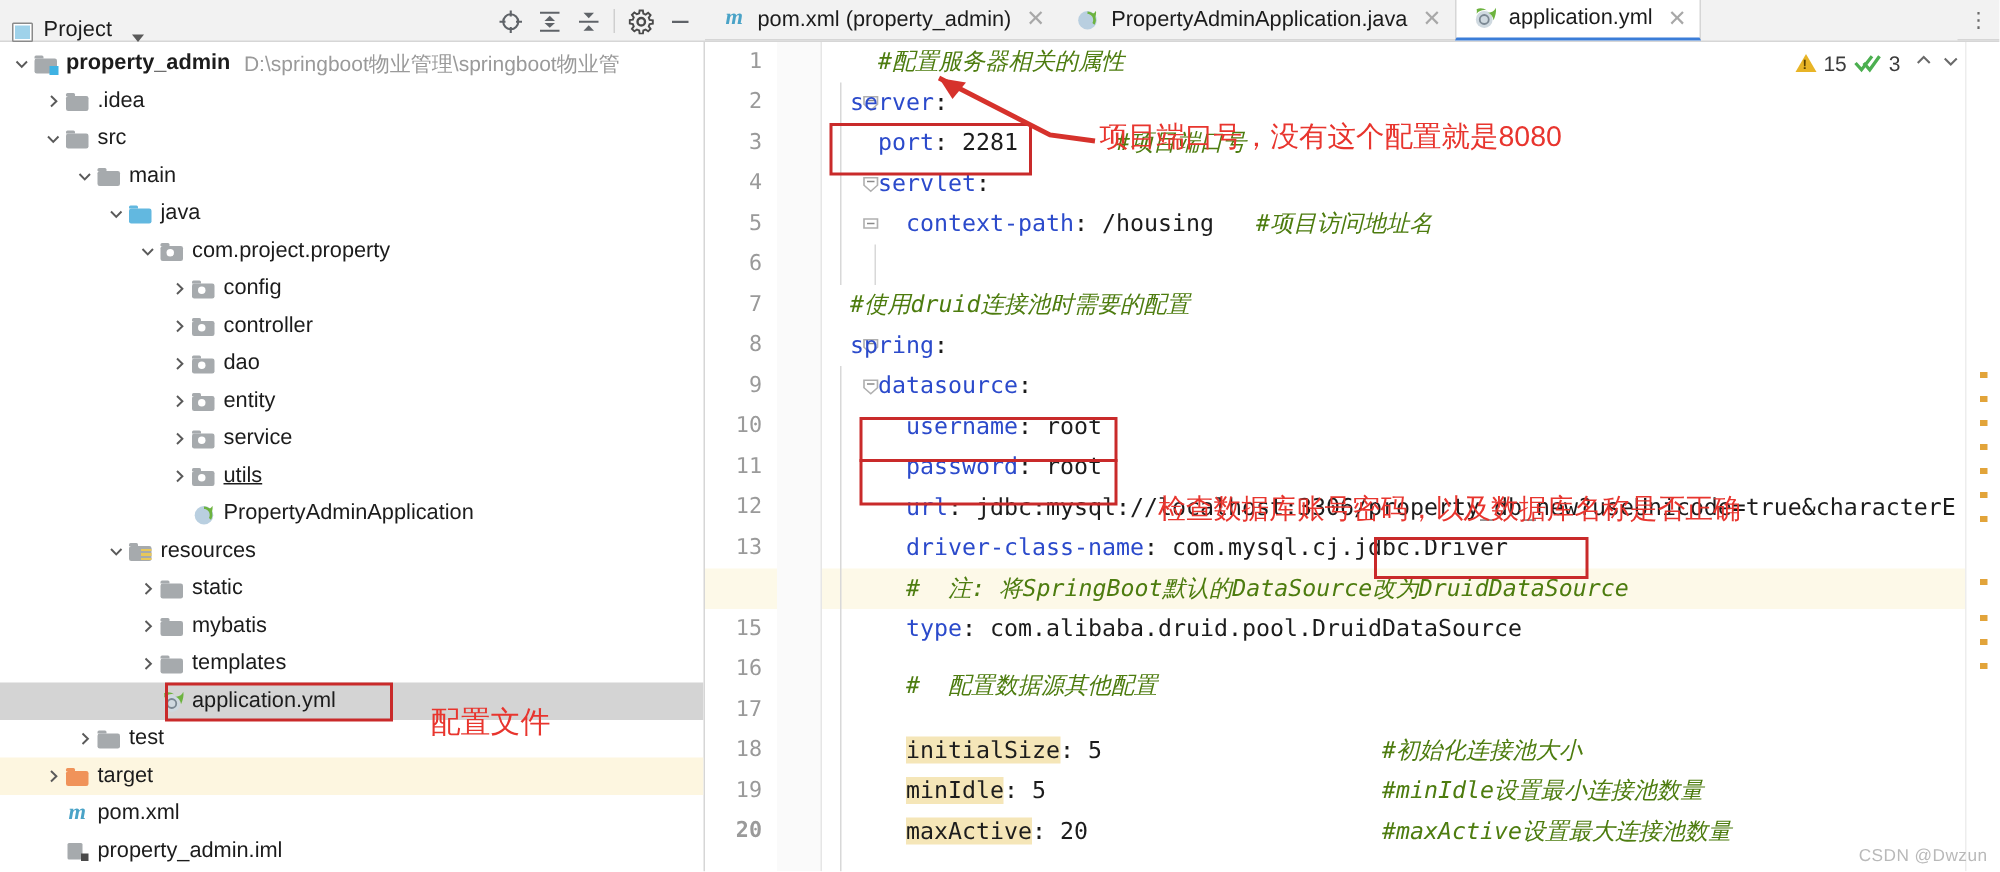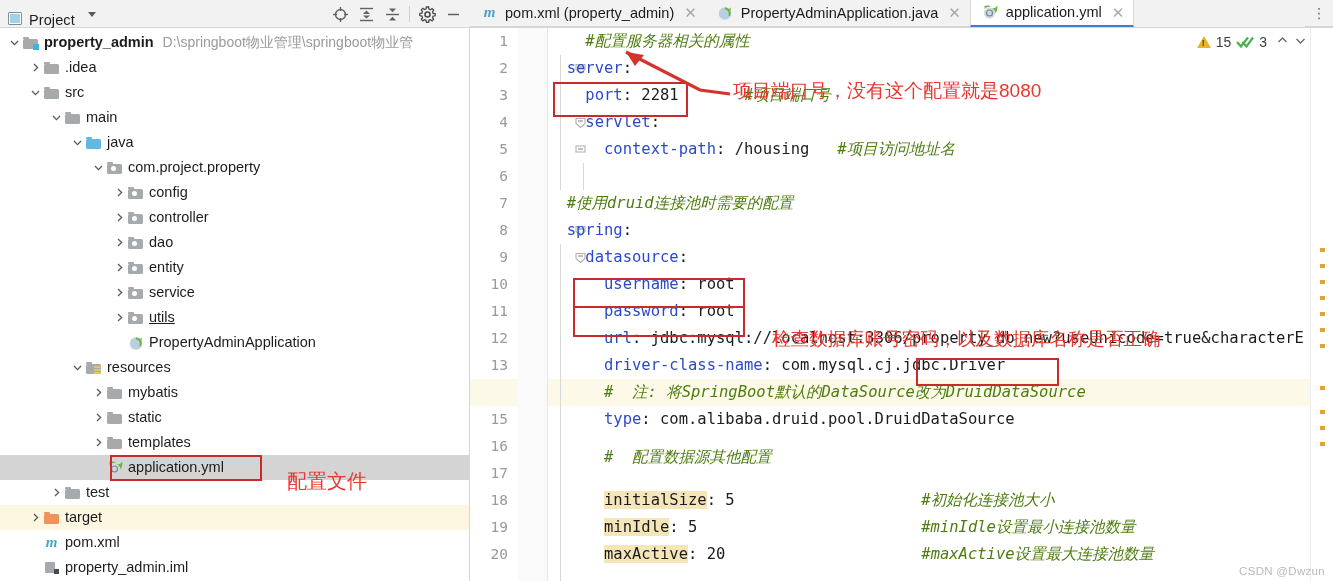--- a/index.html
+++ b/index.html
@@ -22,21 +22,21 @@
   .top-row { display: flex; height: 28px; flex: 0 0 28px; background: #f2f2f2; }
 
   .proj-toolbar {
     width: 470px; flex: 0 0 470px;
     display: flex; align-items: center;
     background: #f2f2f2;
     border-bottom: 1px solid #d6d6d6;
     padding-left: 8px;
     position: relative;
   }
-  .proj-title-wrap { display: flex; align-items: flex-start; gap: 7px; margin-top: 12px; }
+  .proj-title-wrap { display: flex; align-items: flex-end; gap: 7px; margin-top: 12px; }
   .proj-icon {
     width: 14px; height: 13px;
     border: 1.6px solid #8a8a8a; background: #ffffff;
     position: relative; border-radius: 1px;
   }
   .proj-icon::after {
     content: ""; position: absolute; left: 1px; top: 1px; right: 1px; bottom: 1px;
     background: #9fd2ea;
   }
   .proj-title { font-size: 14.5px; color: #1c1c1c; letter-spacing: .1px; }
@@ -513,35 +513,35 @@
             <svg width="11" height="11" viewBox="0 0 11 11">
               <path d="M4 2 L7.6 5.5 L4 9" stroke="#5a5a5a" stroke-width="1.3" fill="none"></path>
             </svg>
           </span>
           <span class="nico">
             <span class="folder">
               <span class="tab-lip"></span>
               <span class="bodyf"></span>
             </span>
           </span>
+          <span class="nlabel">static</span>
+        </div>
+        <div class="node" style="padding-left: 90px;">
+          <span class="arrow">
+            <svg width="11" height="11" viewBox="0 0 11 11">
+              <path d="M4 2 L7.6 5.5 L4 9" stroke="#5a5a5a" stroke-width="1.3" fill="none"></path>
+            </svg>
+          </span>
+          <span class="nico">
+            <span class="folder">
+              <span class="tab-lip"></span>
+              <span class="bodyf"></span>
+            </span>
+          </span>
           <span class="nlabel">mybatis</span>
-        </div>
-        <div class="node" style="padding-left: 90px;">
-          <span class="arrow">
-            <svg width="11" height="11" viewBox="0 0 11 11">
-              <path d="M4 2 L7.6 5.5 L4 9" stroke="#5a5a5a" stroke-width="1.3" fill="none"></path>
-            </svg>
-          </span>
-          <span class="nico">
-            <span class="folder">
-              <span class="tab-lip"></span>
-              <span class="bodyf"></span>
-            </span>
-          </span>
-          <span class="nlabel">static</span>
         </div>
         <div class="node" style="padding-left: 90px;">
           <span class="arrow">
             <svg width="11" height="11" viewBox="0 0 11 11">
               <path d="M4 2 L7.6 5.5 L4 9" stroke="#5a5a5a" stroke-width="1.3" fill="none"></path>
             </svg>
           </span>
           <span class="nico">
             <span class="folder">
               <span class="tab-lip"></span>
@@ -624,21 +624,21 @@
           <div class="ln" style="top: 270px;">11</div>
           <div class="ln" style="top: 297px;">12</div>
           <div class="ln" style="top: 324px;">13</div>
           <div class="ln" style="top: 351px;">14</div>
           <div class="rowbg" style="top: 351px;"></div>
           <div class="ln" style="top: 378px;">15</div>
           <div class="ln" style="top: 405px;">16</div>
           <div class="ln" style="top: 432px;">17</div>
           <div class="ln" style="top: 459px;">18</div>
           <div class="ln" style="top: 486px;">19</div>
-          <div class="ln" style="top: 513px;">20</div>
+          <div class="ln" style="top: 513px; font-weight: bold;">20</div>
         </div>
       <div class="fold-col" id="fold-root">
           <div class="fold-mark" style="top: 35px;">
             <svg width="13" height="13" viewBox="0 0 13 13">
               <path d="M2 1.5 h9 v5 l-4.5 4 l-4.5 -4 z" fill="#fff" stroke="#b0b0b0" stroke-width="1.1"></path>
               <line x1="4" y1="4" x2="9" y2="4" stroke="#8a8a8a" stroke-width="1.1"></line>
             </svg>
           </div>
           <div class="fold-mark" style="top: 89px;">
             <svg width="13" height="13" viewBox="0 0 13 13">

